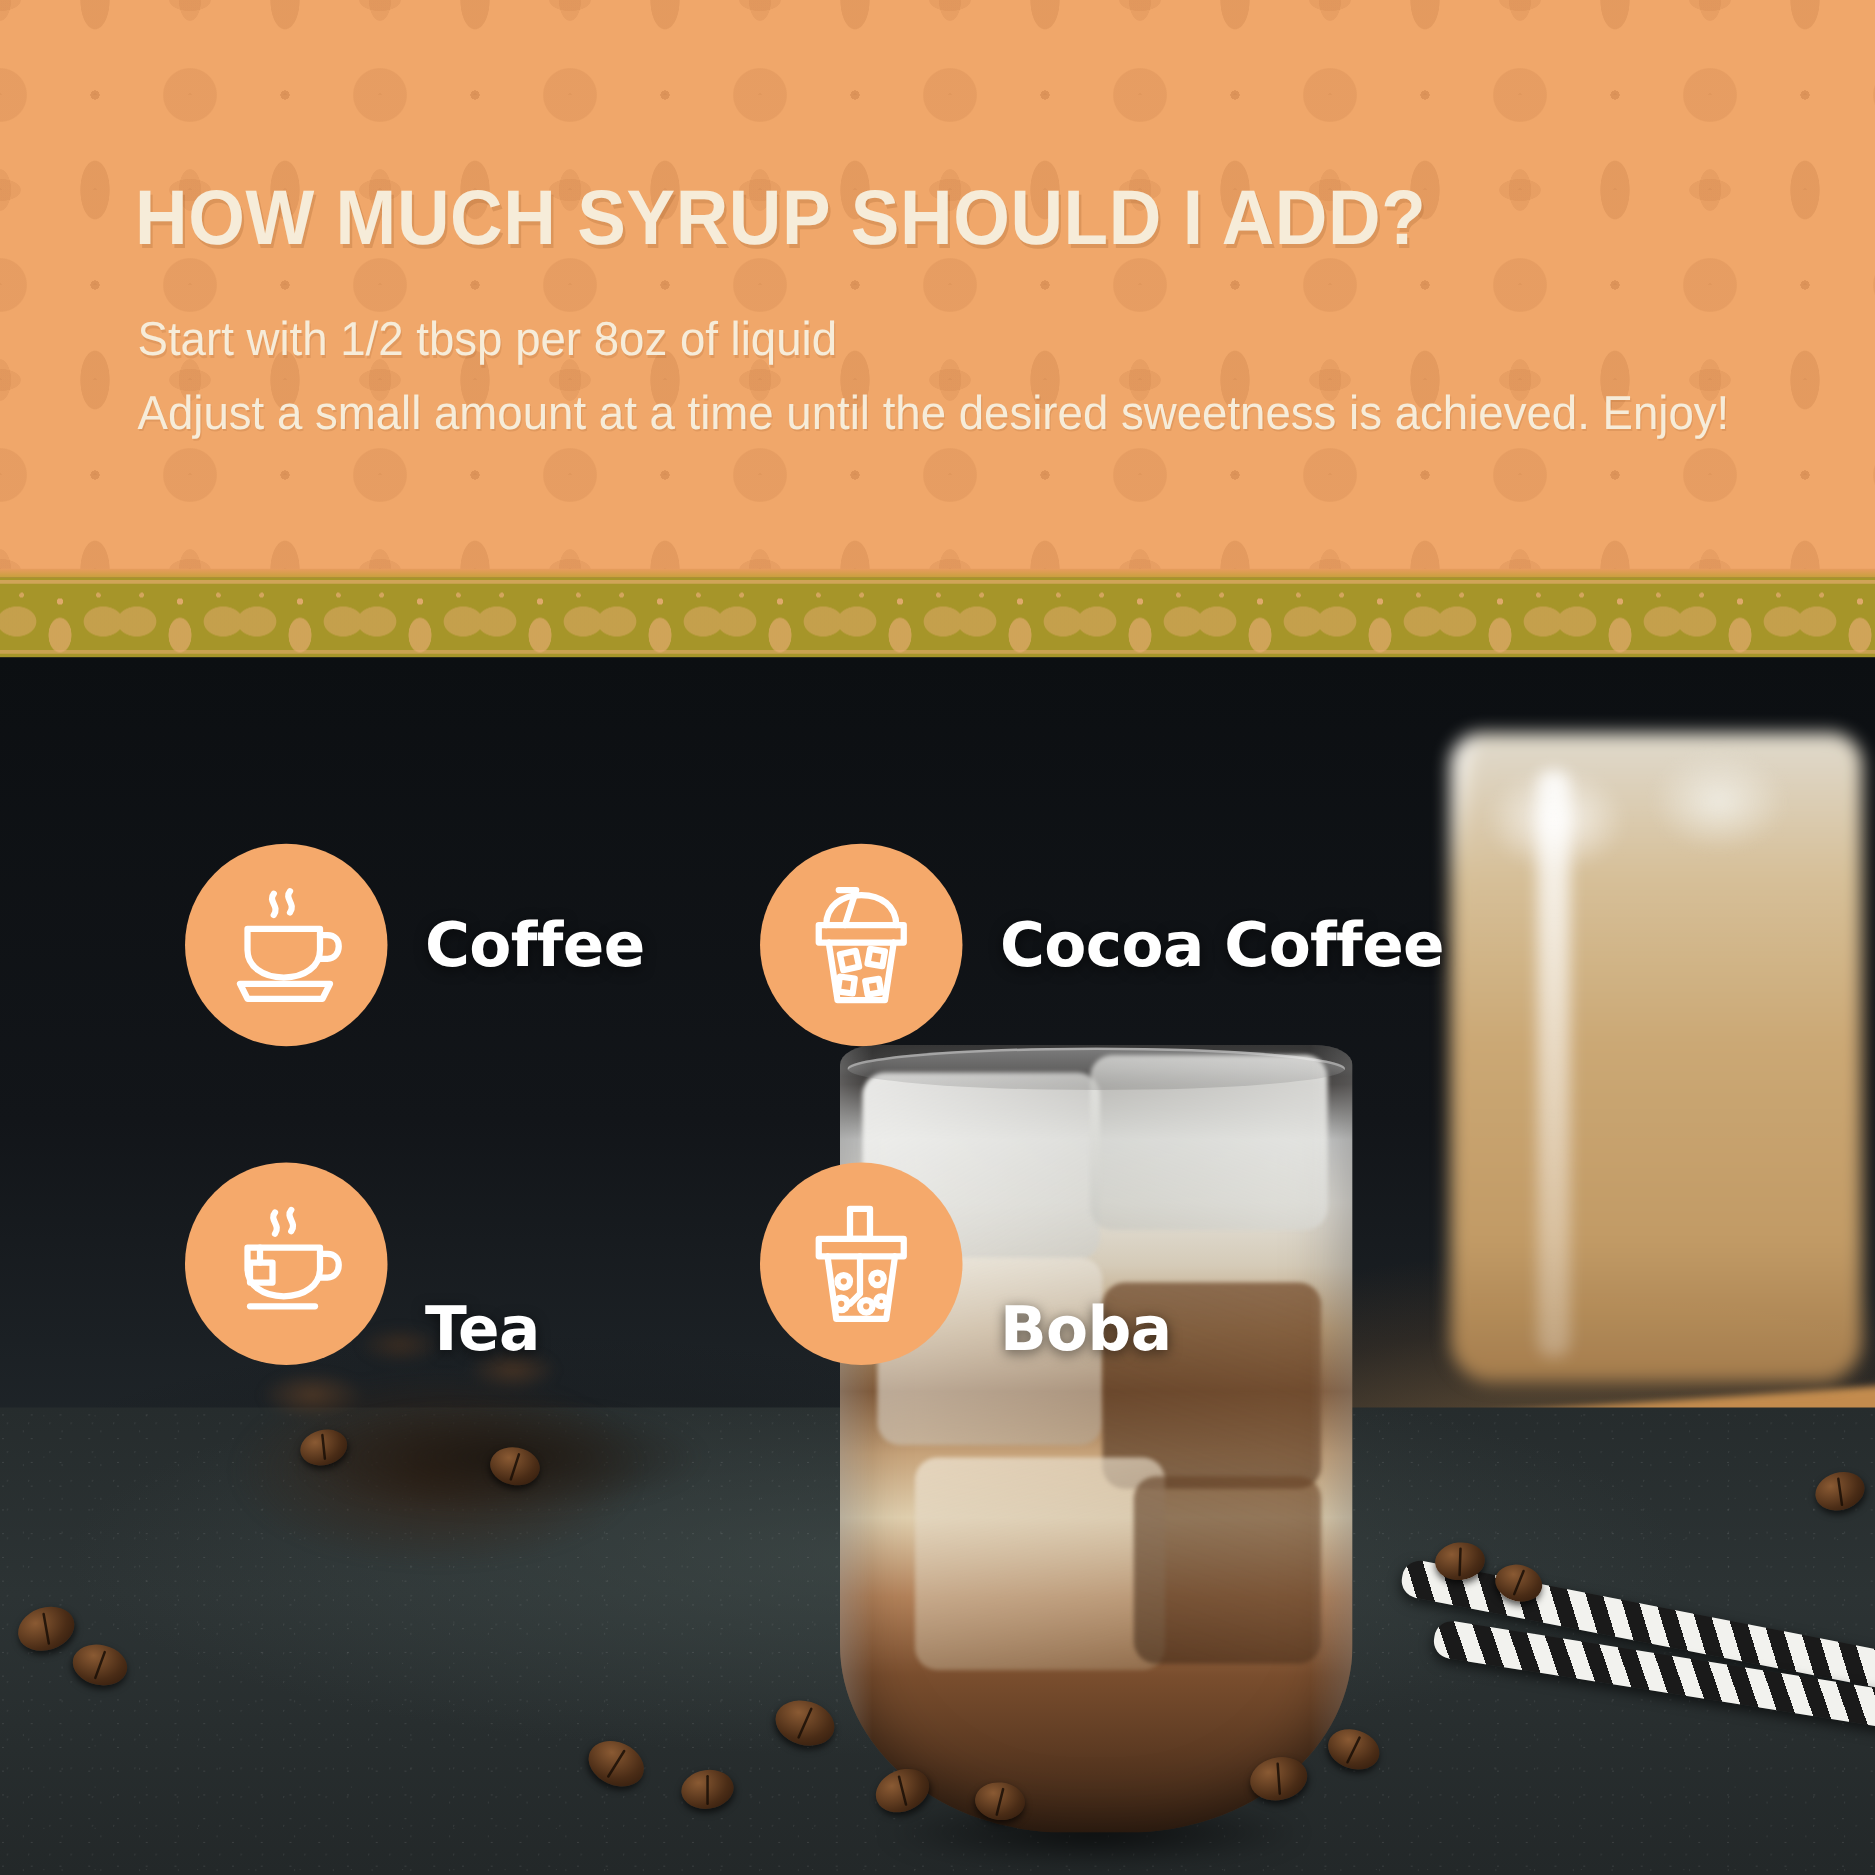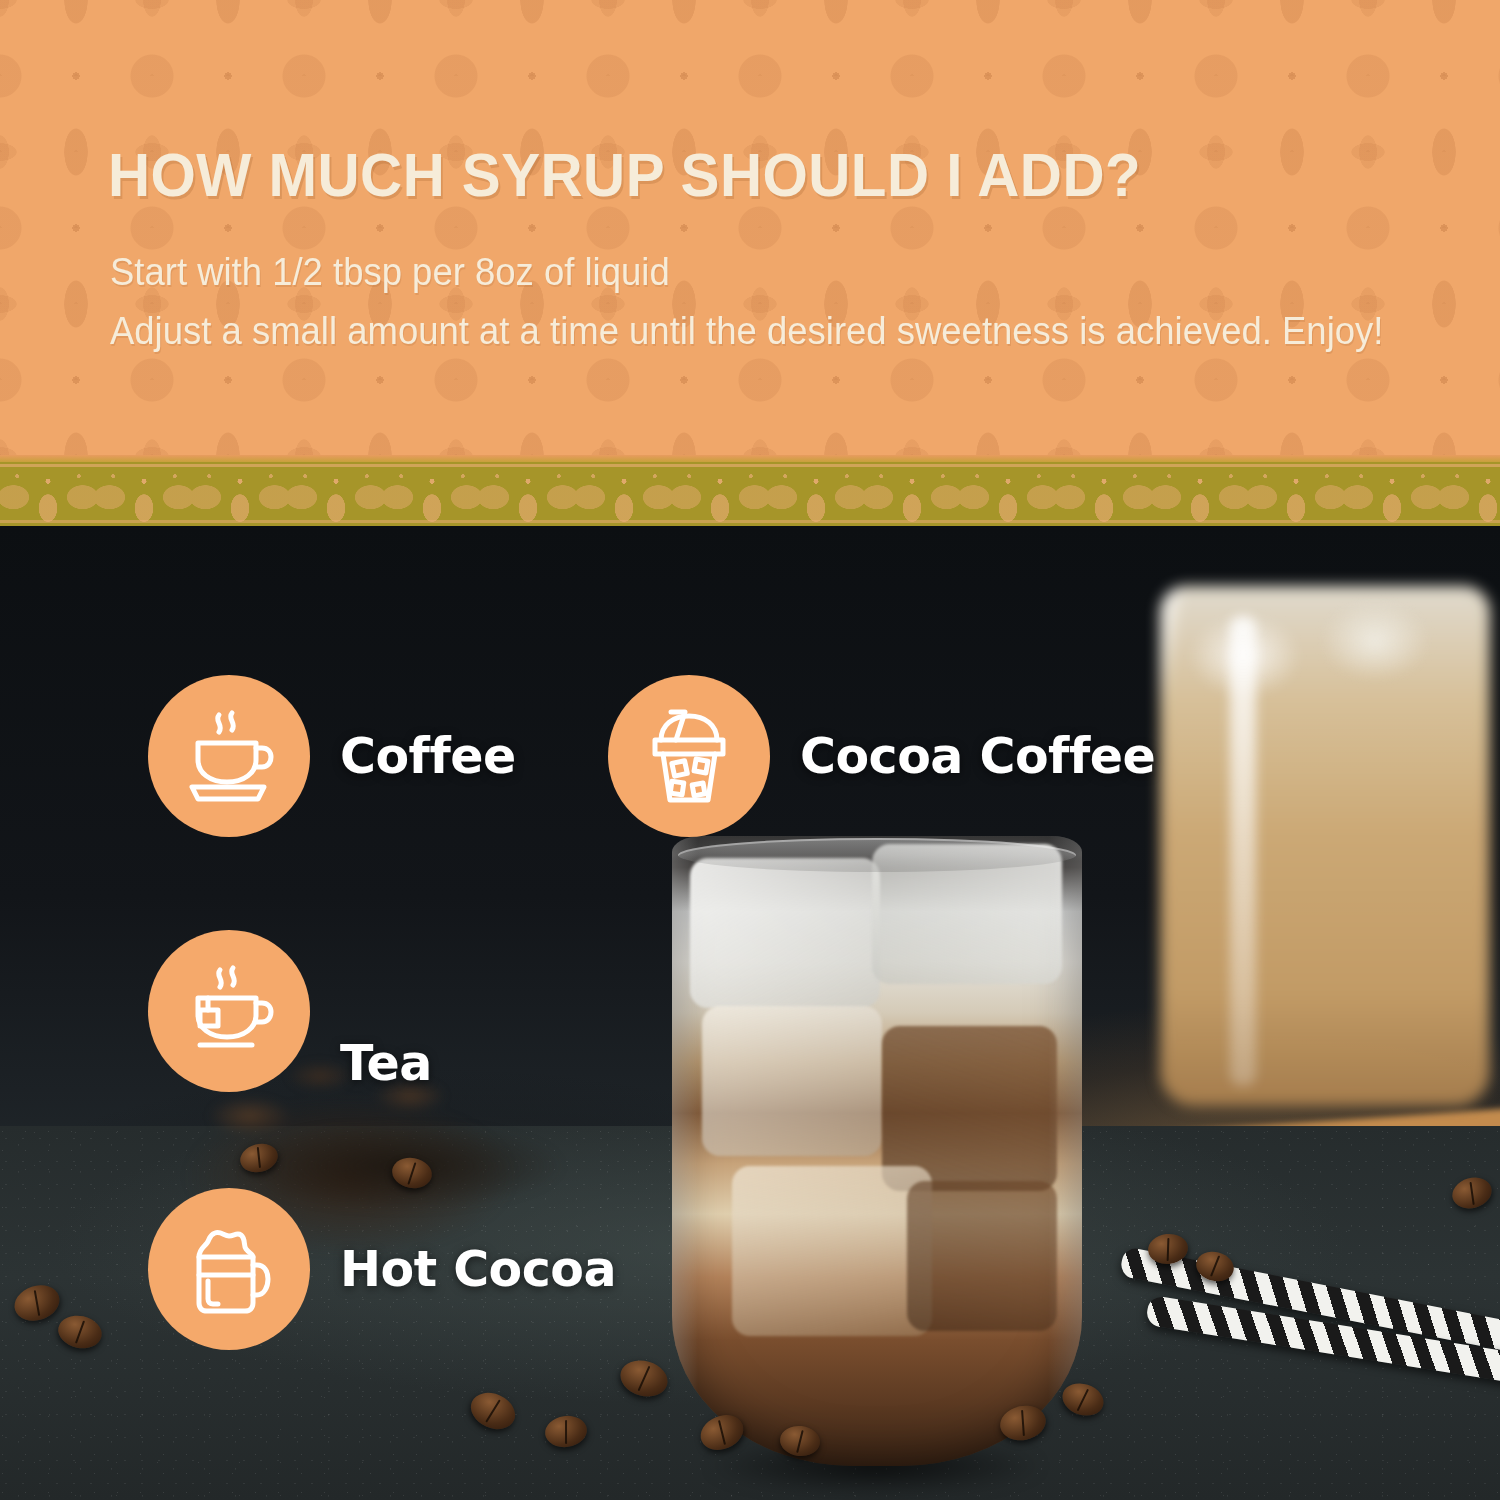--- a/index.html
+++ b/index.html
@@ -354,29 +354,33 @@
           <path d="M24 42h58v17c0 13-12 22-29 22S24 72 24 59V42z"></path>
           <path d="M82 47h6c6 0 9 4 9 9s-3 10-9 10h-7"></path>
           <path d="M34 42v12"></path>
           <rect x="26" y="54" width="18" height="16"></rect>
           <path d="M26 89h52"></path>
         </svg>
       </div>
       <div class="label">Tea</div>
     </div>
 
-
-    <div class="item pos-r3 col-l">
+    <div class="item pos-r2 col-r">
       <div class="circle">
         <svg width="108" height="108" viewBox="0 0 108 108" fill="none" stroke="#ffffff" stroke-width="5" stroke-linecap="round" stroke-linejoin="round">
-          <path d="M24 42c0-8 5-10 8-14 3-4 2-8 8-10 6-2 9 3 14 3 5 0 8-4 12-1 5 4 2 10 5 14 3 4 7 5 7 8"></path>
-          <path d="M24 42h54v46c0 5-3 8-8 8H32c-5 0-8-3-8-8V42z"></path>
-          <path d="M78 50h4c7 0 11 6 11 14s-4 16-11 16h-4"></path>
-          <path d="M33 66v18c0 3 2 5 5 5h5"></path>
-          <path d="M24 60h54"></path>
+          <rect x="20" y="34" width="68" height="14"></rect>
+          <path d="M27 48l7 50h40l7-50"></path>
+          <rect x="45" y="10" width="16" height="24"></rect>
+          <path d="M53 48v30l-8 8"></path>
+          <circle cx="40" cy="68" r="5"></circle>
+          <circle cx="67" cy="66" r="5"></circle>
+          <circle cx="38" cy="86" r="5"></circle>
+          <circle cx="58" cy="88" r="5"></circle>
+          <circle cx="70" cy="84" r="4"></circle>
         </svg>
       </div>
-      <div class="label">Hot Cocoa</div>
-    </div>
+      <div class="label">Boba</div>
+    </div>
+
 
 
   </div>
 </div>
 
 </body></html>

